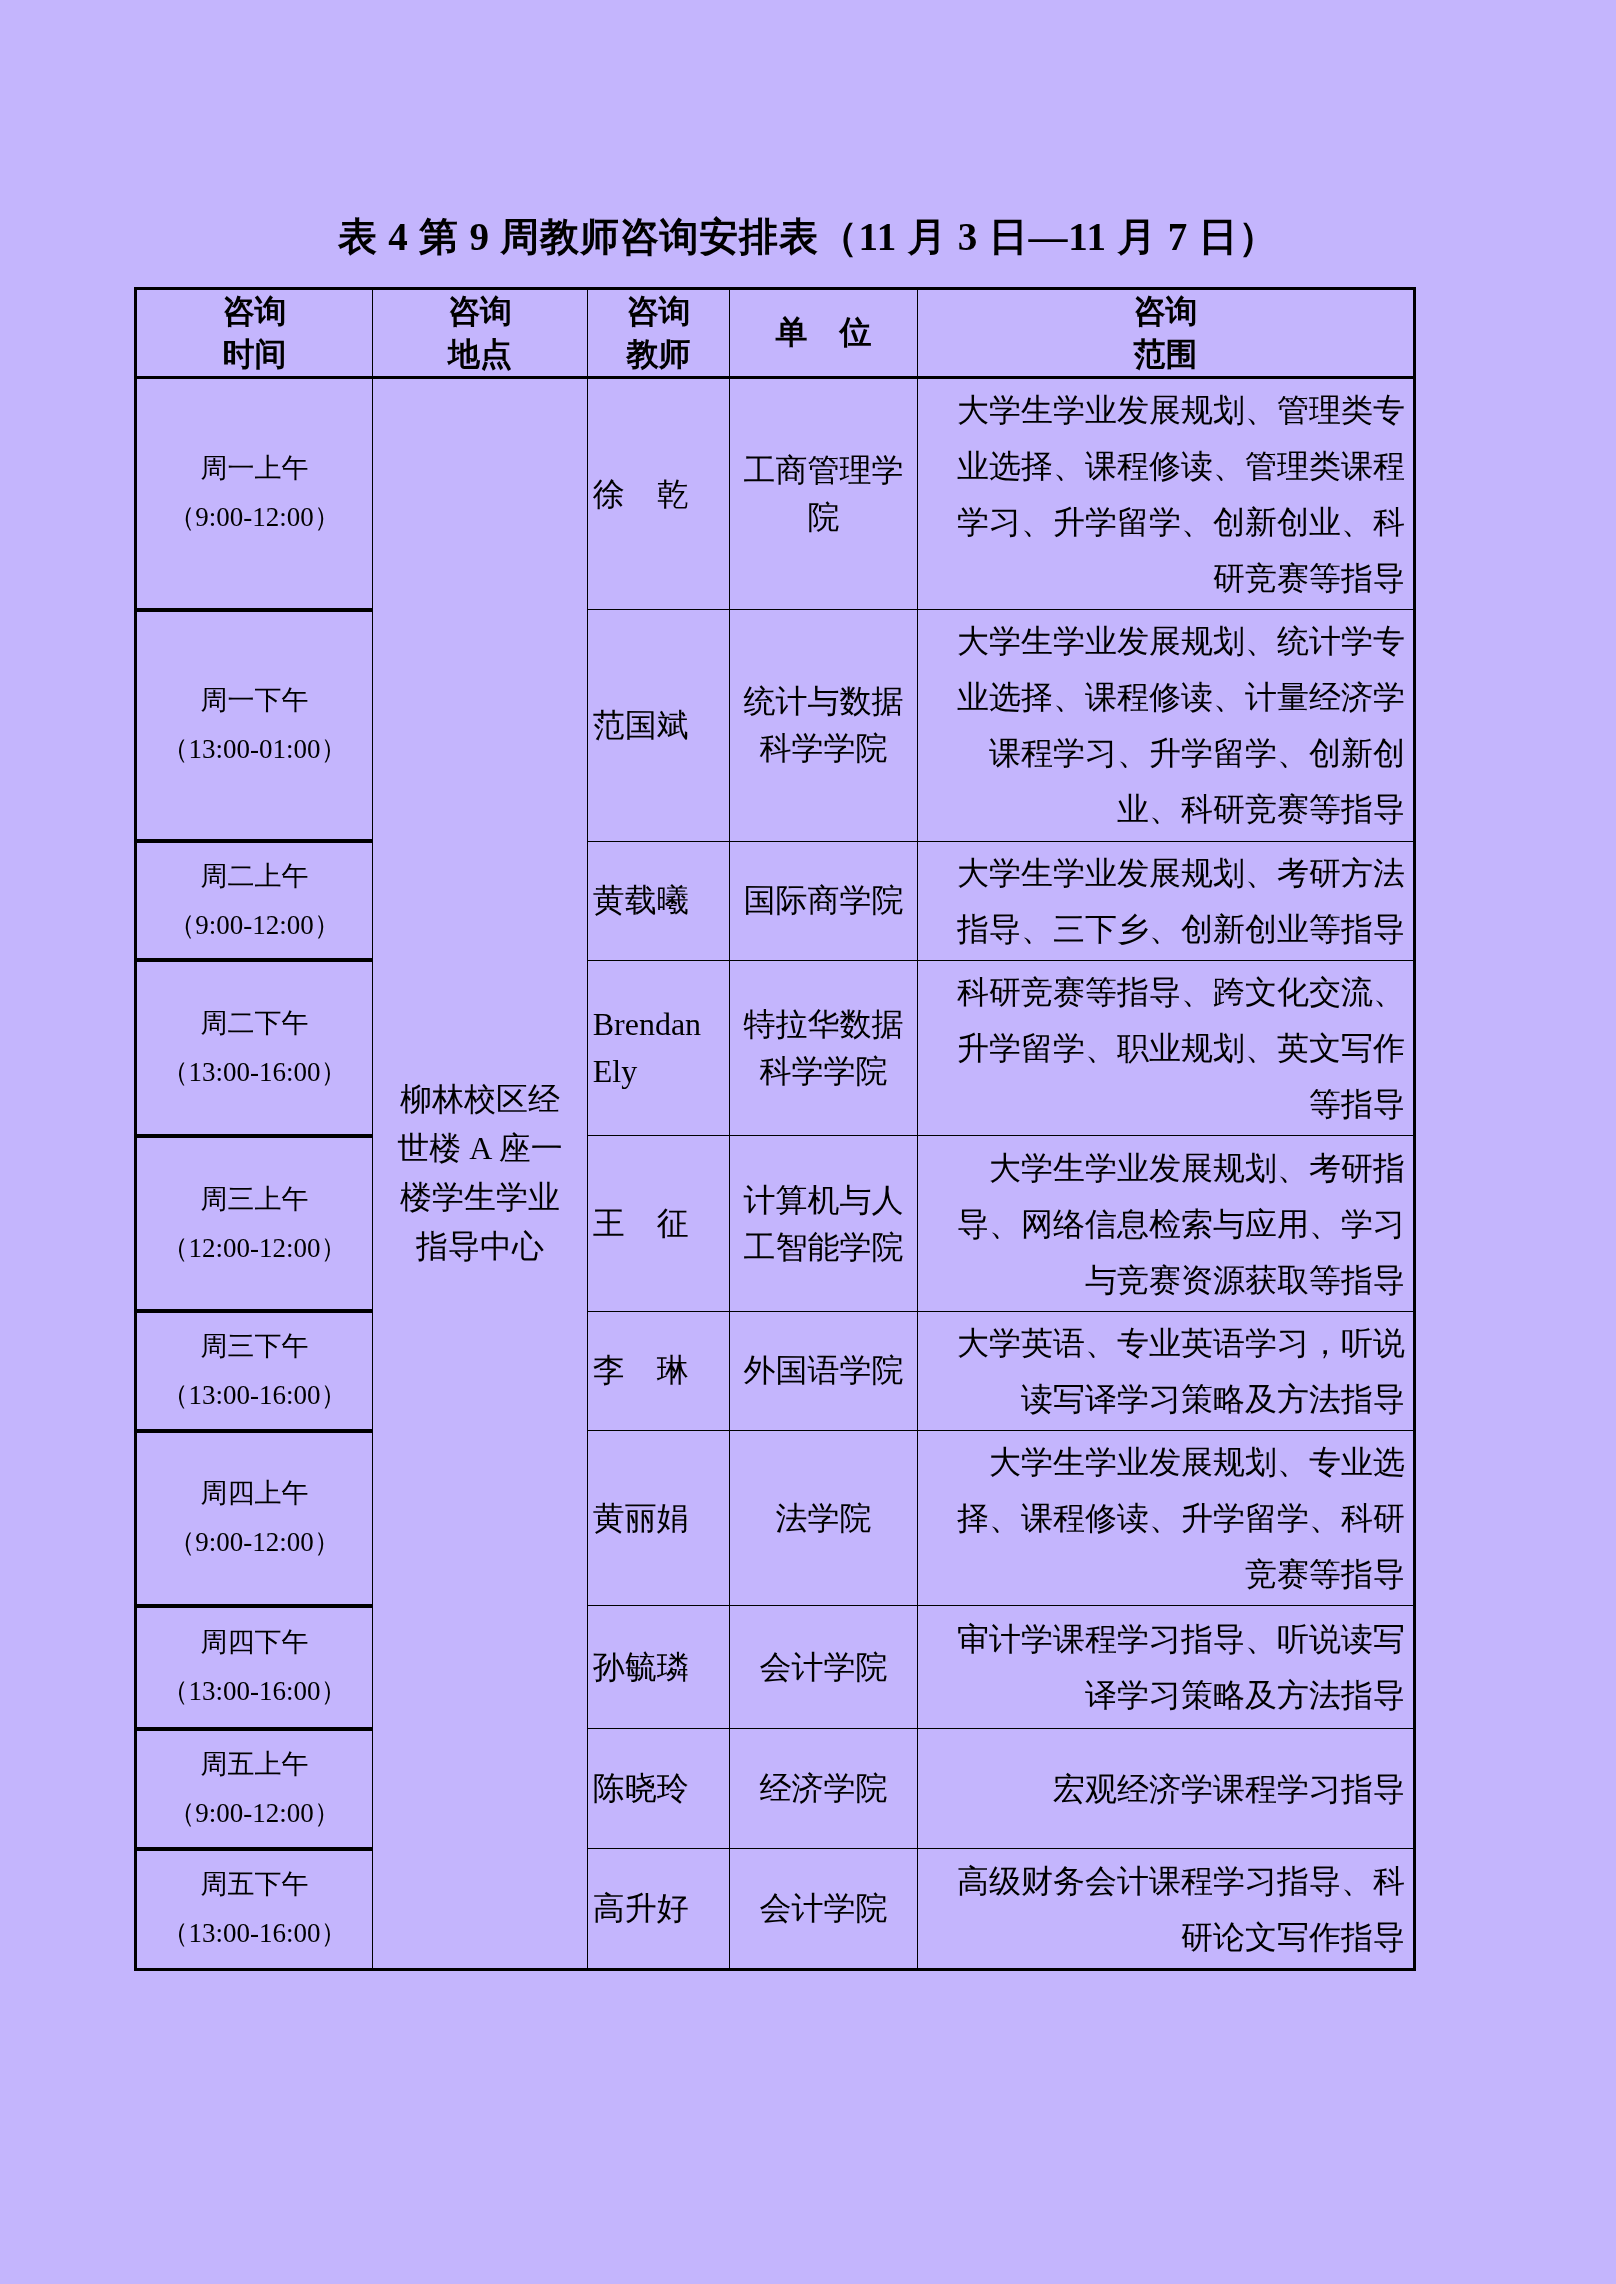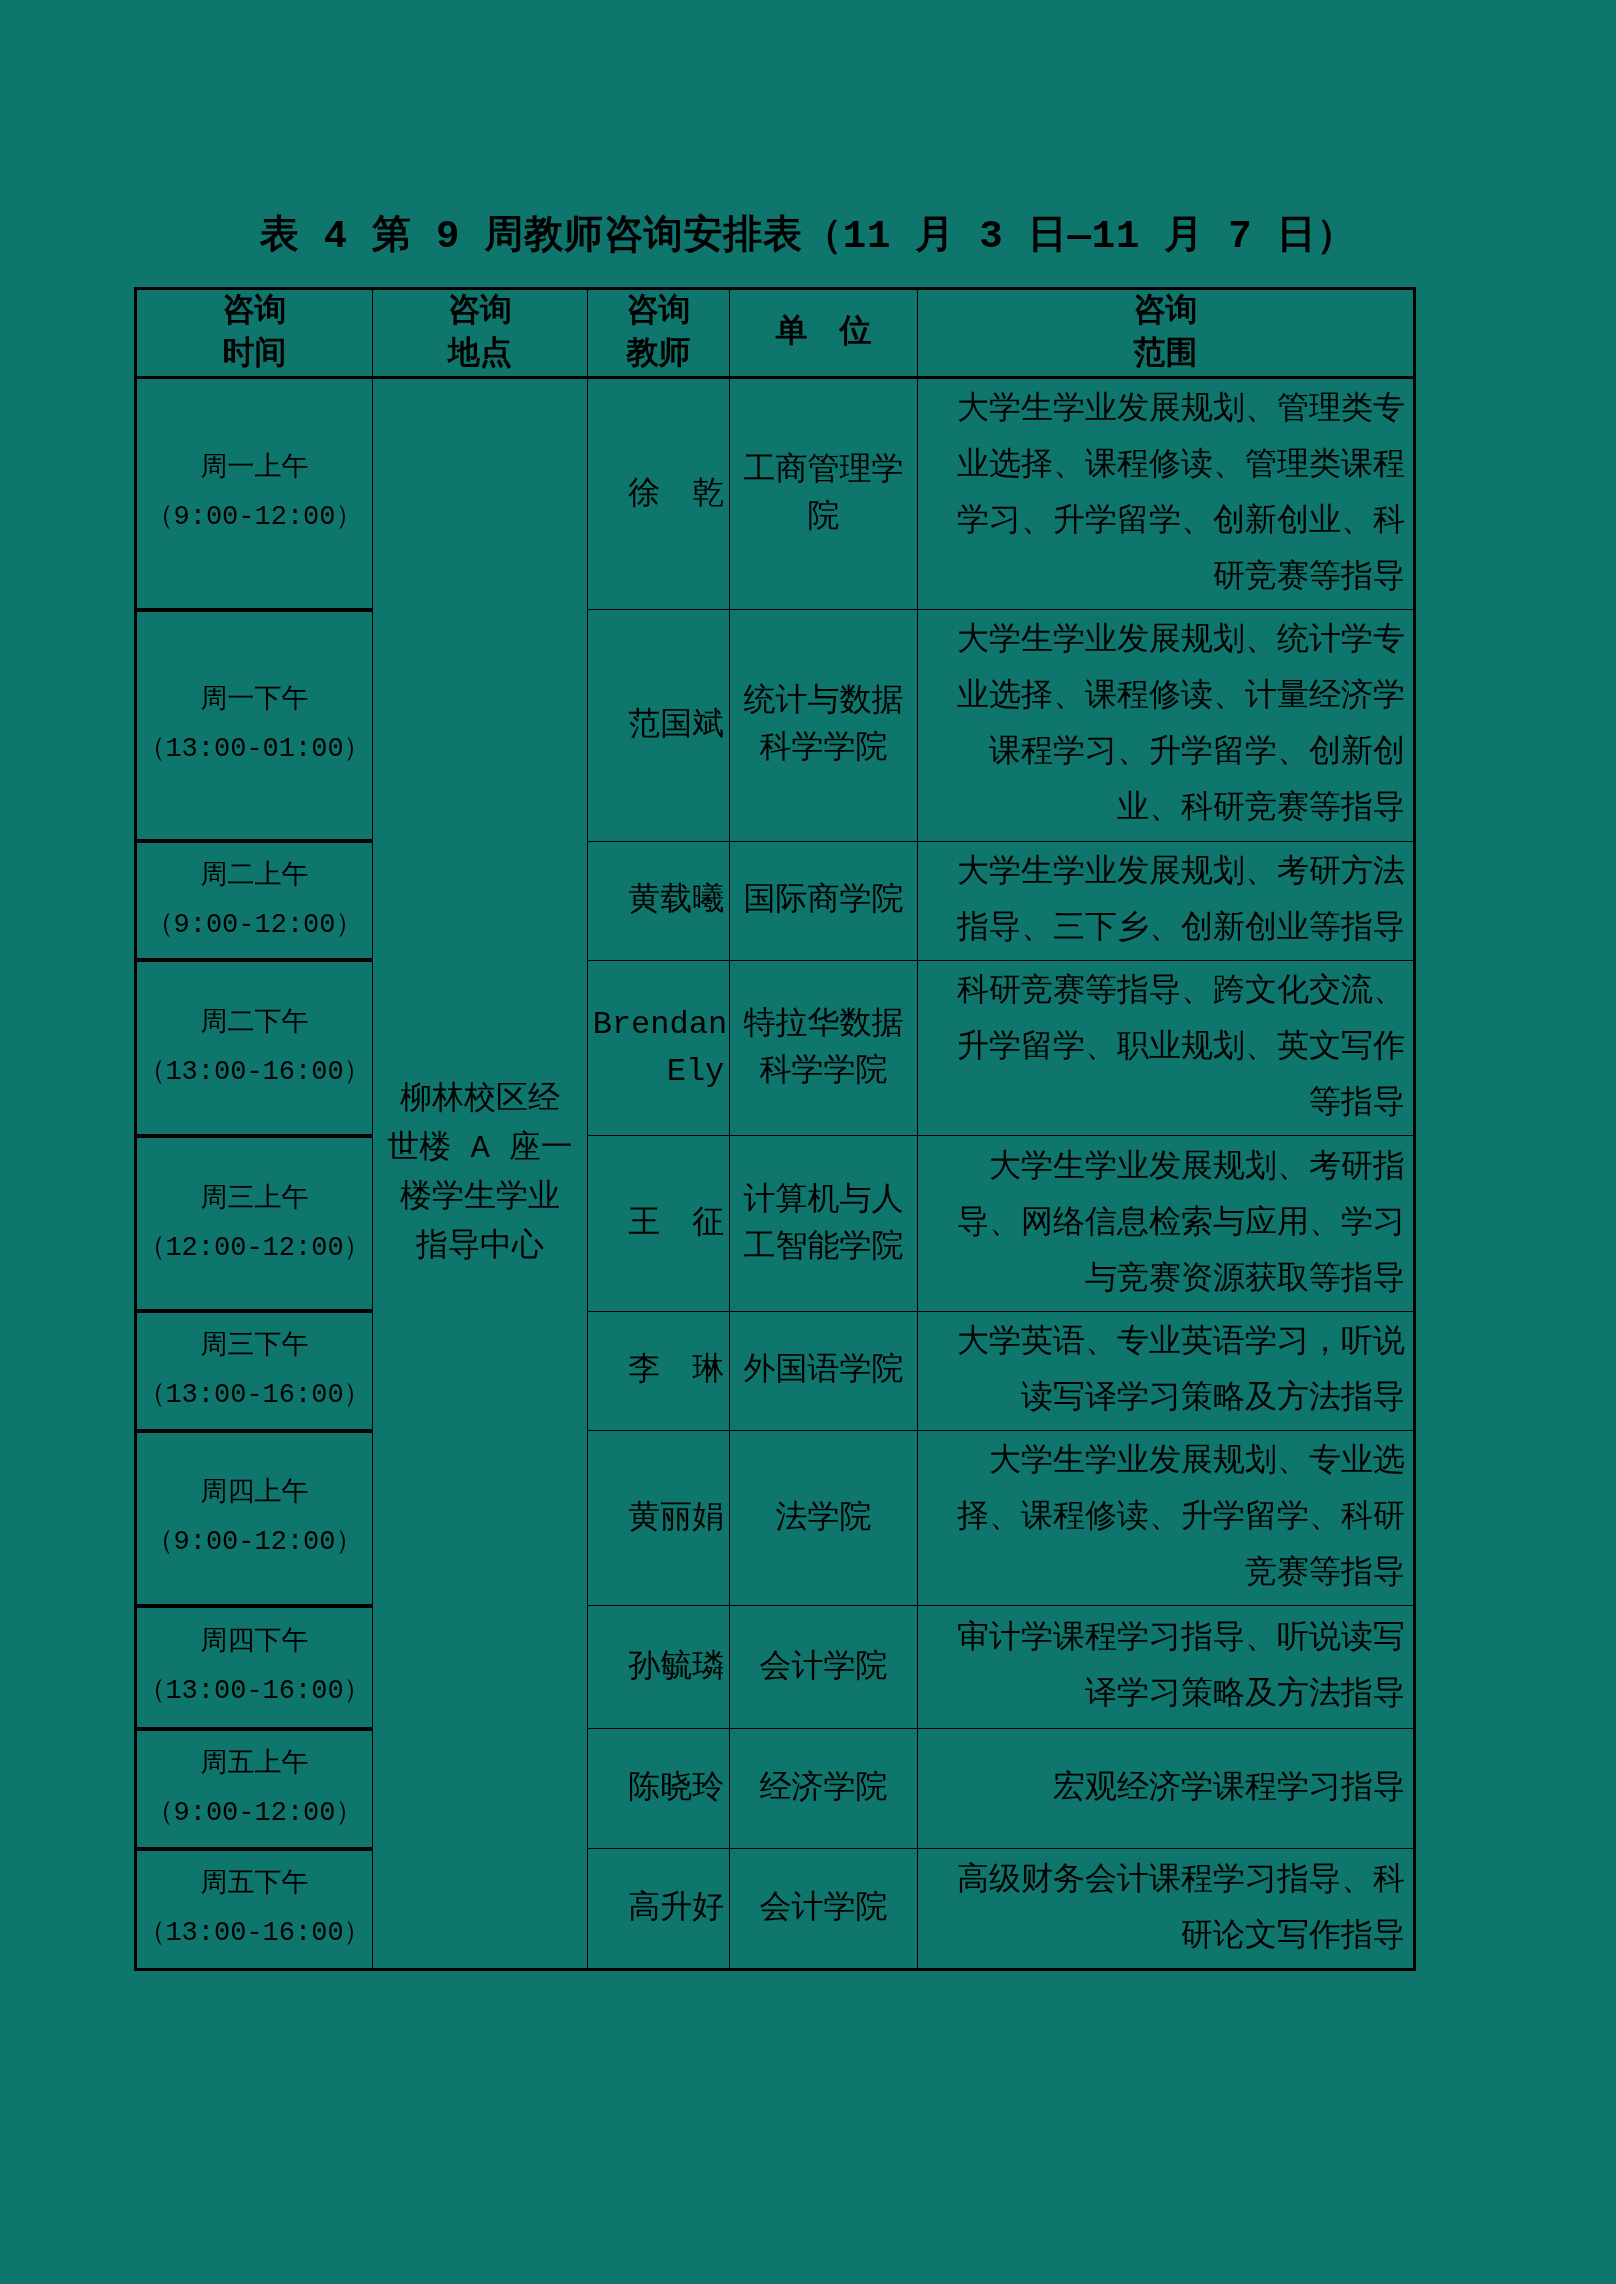--- a/index.html
+++ b/index.html
@@ -1,21 +1,21 @@
 <!DOCTYPE html>
 <html style="font-size:12.6px"><head>
 <meta charset="utf-8">
 <style>
   html,body { margin:0; padding:0; background:#ffffff; }
   .page {
     position:relative;
     width:1616px; height:2284px;
-    background:#0f766e;
+    background:#c4b5fd;
     color:#000;
-    font-family:Liberation Mono, monospace;
+    font-family:Liberation Serif, serif;
     overflow:hidden;
   }
   .page-title {
     padding-top:215px;
     width:1616px;
     text-align:center;
     font-size:39px;
     font-weight:bold;
     line-height:1.15;
     letter-spacing:0.8px;
@@ -64,21 +64,21 @@
     border-bottom:4.7px solid #000; 
   }
   .schedule tbody tr:last-child td.time { border-bottom:1.6px solid #000; }
   td.location {
     text-align:center;
     line-height:49px;
     padding:0 12.6px;
     margin-left:35px;
   }
   td.teacher {
-    text-align:right;
+    text-align:left;
     line-height:47px;
     padding:0 4.7px;
   }
   td.unit {
     text-align:center;
     line-height:47px;
     padding:0 9.5px;
   }
   td.scope {
     text-align:right;

